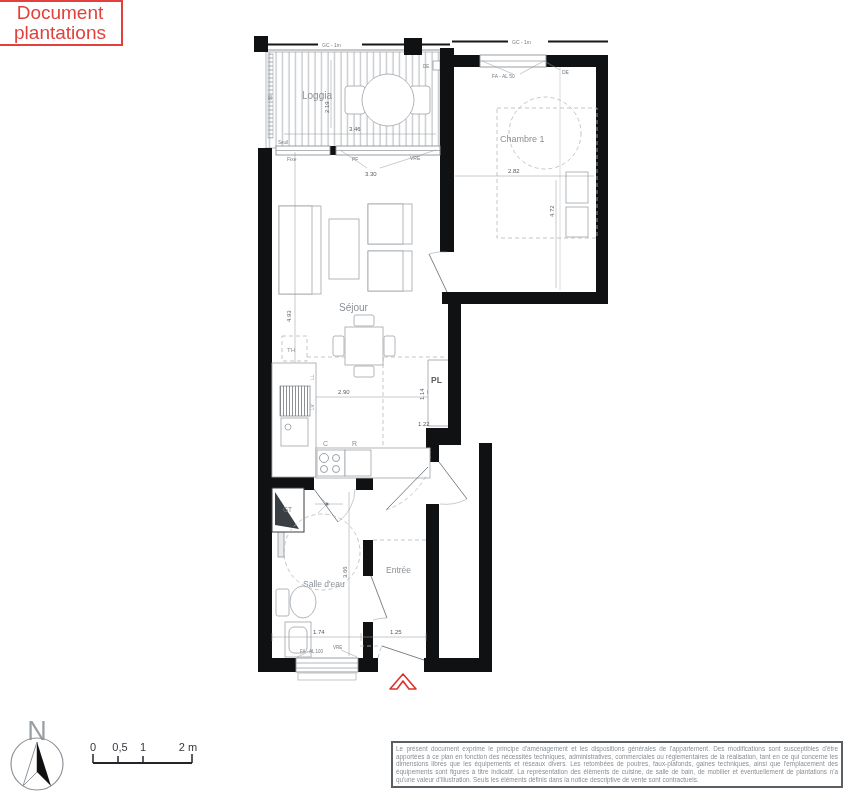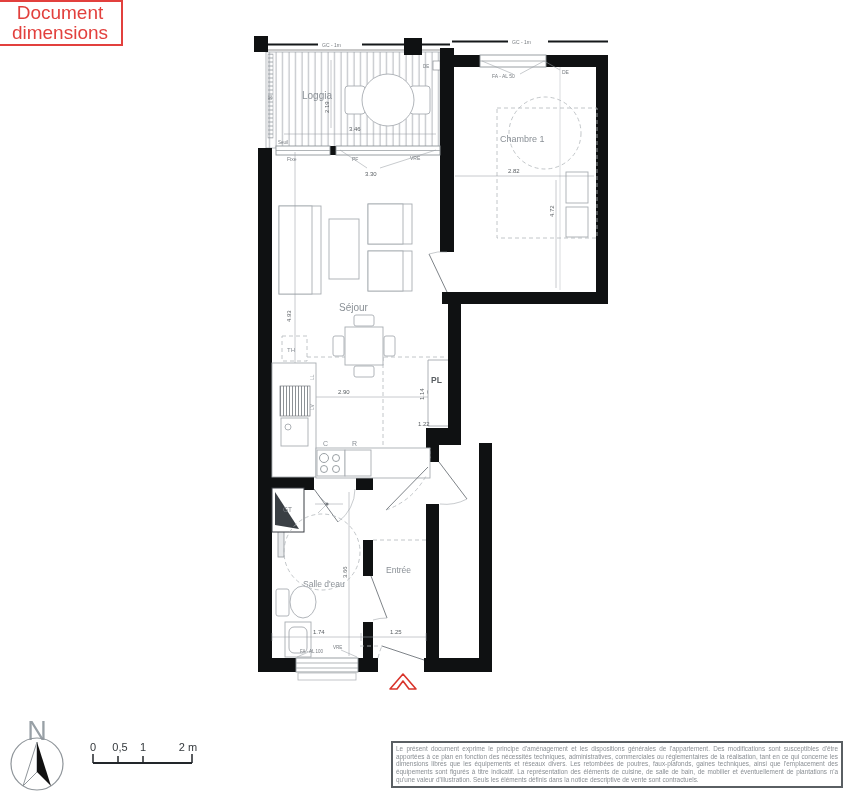--- a/index.html
+++ b/index.html
@@ -23,21 +23,21 @@
       border:2px solid #5a5f63;padding:2px 3px;font-size:6.4px;line-height:7.7px;
       color:#8a8f94;text-align:justify;}
 </style>
 </head>
 <body>
 
 <div class="canvas">
 
   <div class="stamp">
     <div>Document</div>
-    <div>dimensions</div>
+    <div>plantations</div>
   </div>
 
   <svg class="plan-svg" width="845" height="800" viewBox="0 0 845 800">
     <defs>
       <pattern id="deck" width="6.5" height="10" patternUnits="userSpaceOnUse">
         <line x1="3" y1="0" x2="3" y2="10" stroke="#9aa0a5" stroke-width="0.8"></line>
       </pattern>
       <pattern id="rungs" width="4" height="4" patternUnits="userSpaceOnUse">
         <line x1="0" y1="2" x2="4" y2="2" stroke="#8f959a" stroke-width="0.8"></line>
       </pattern>

